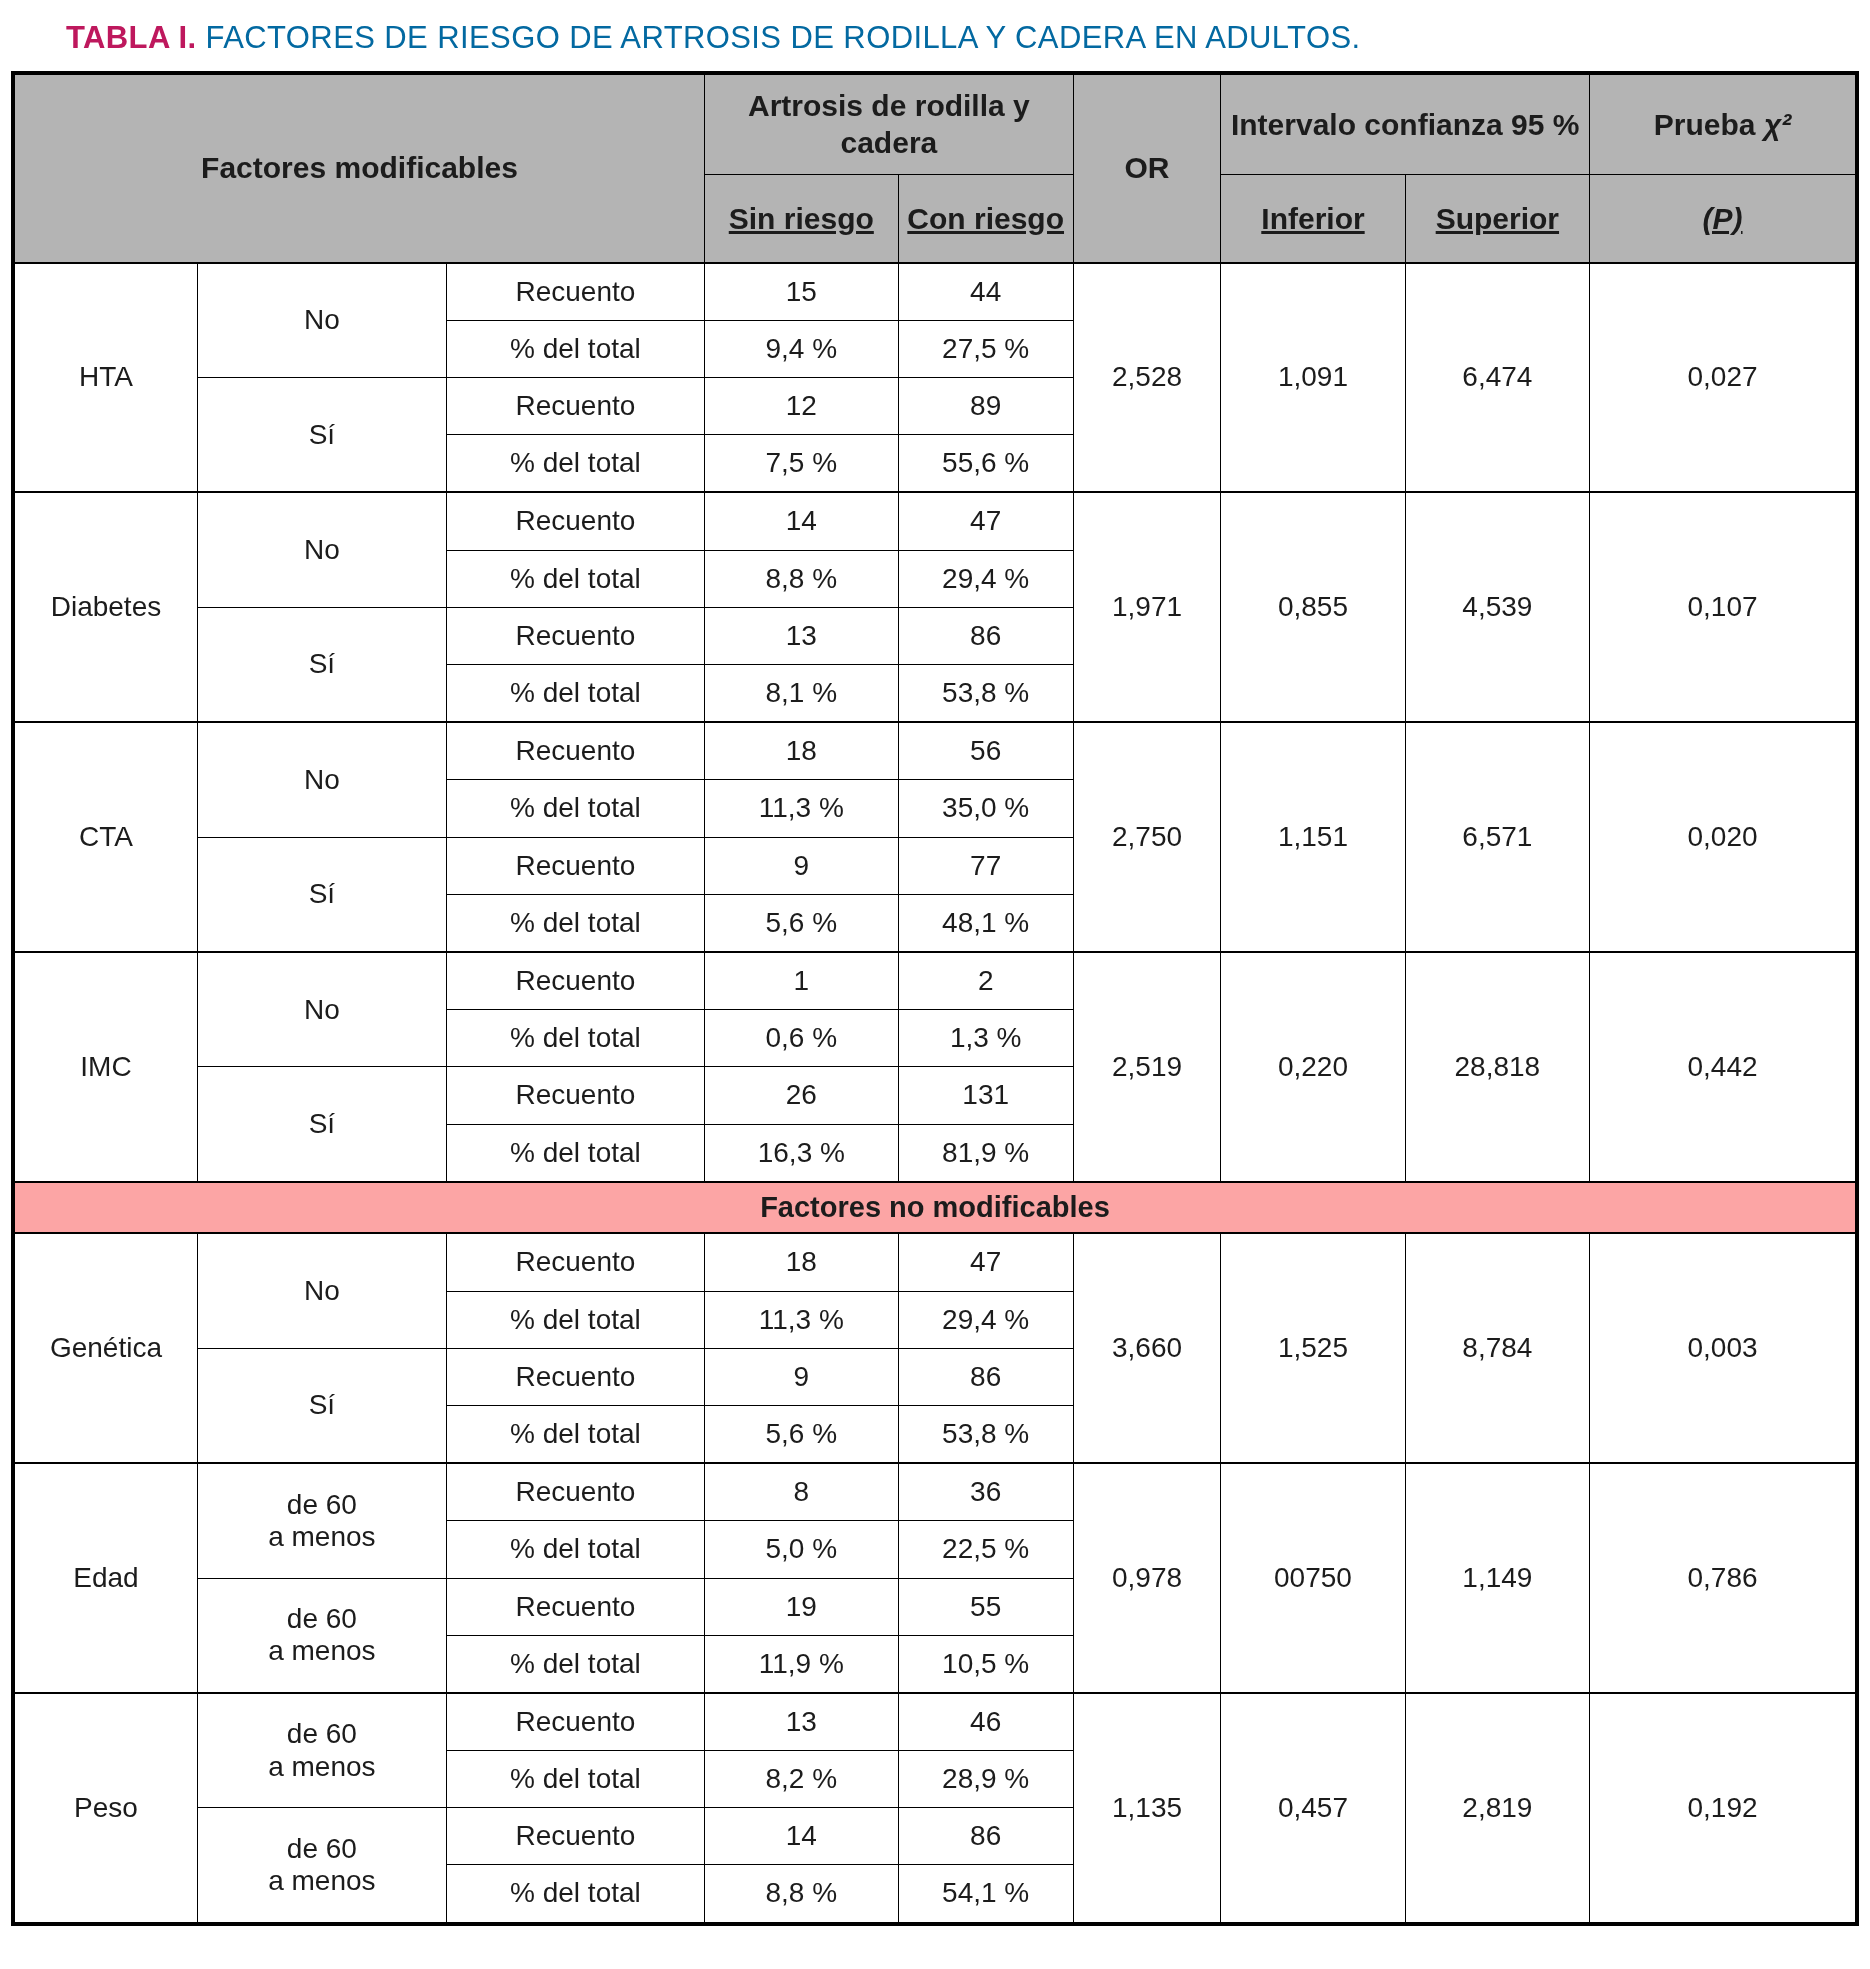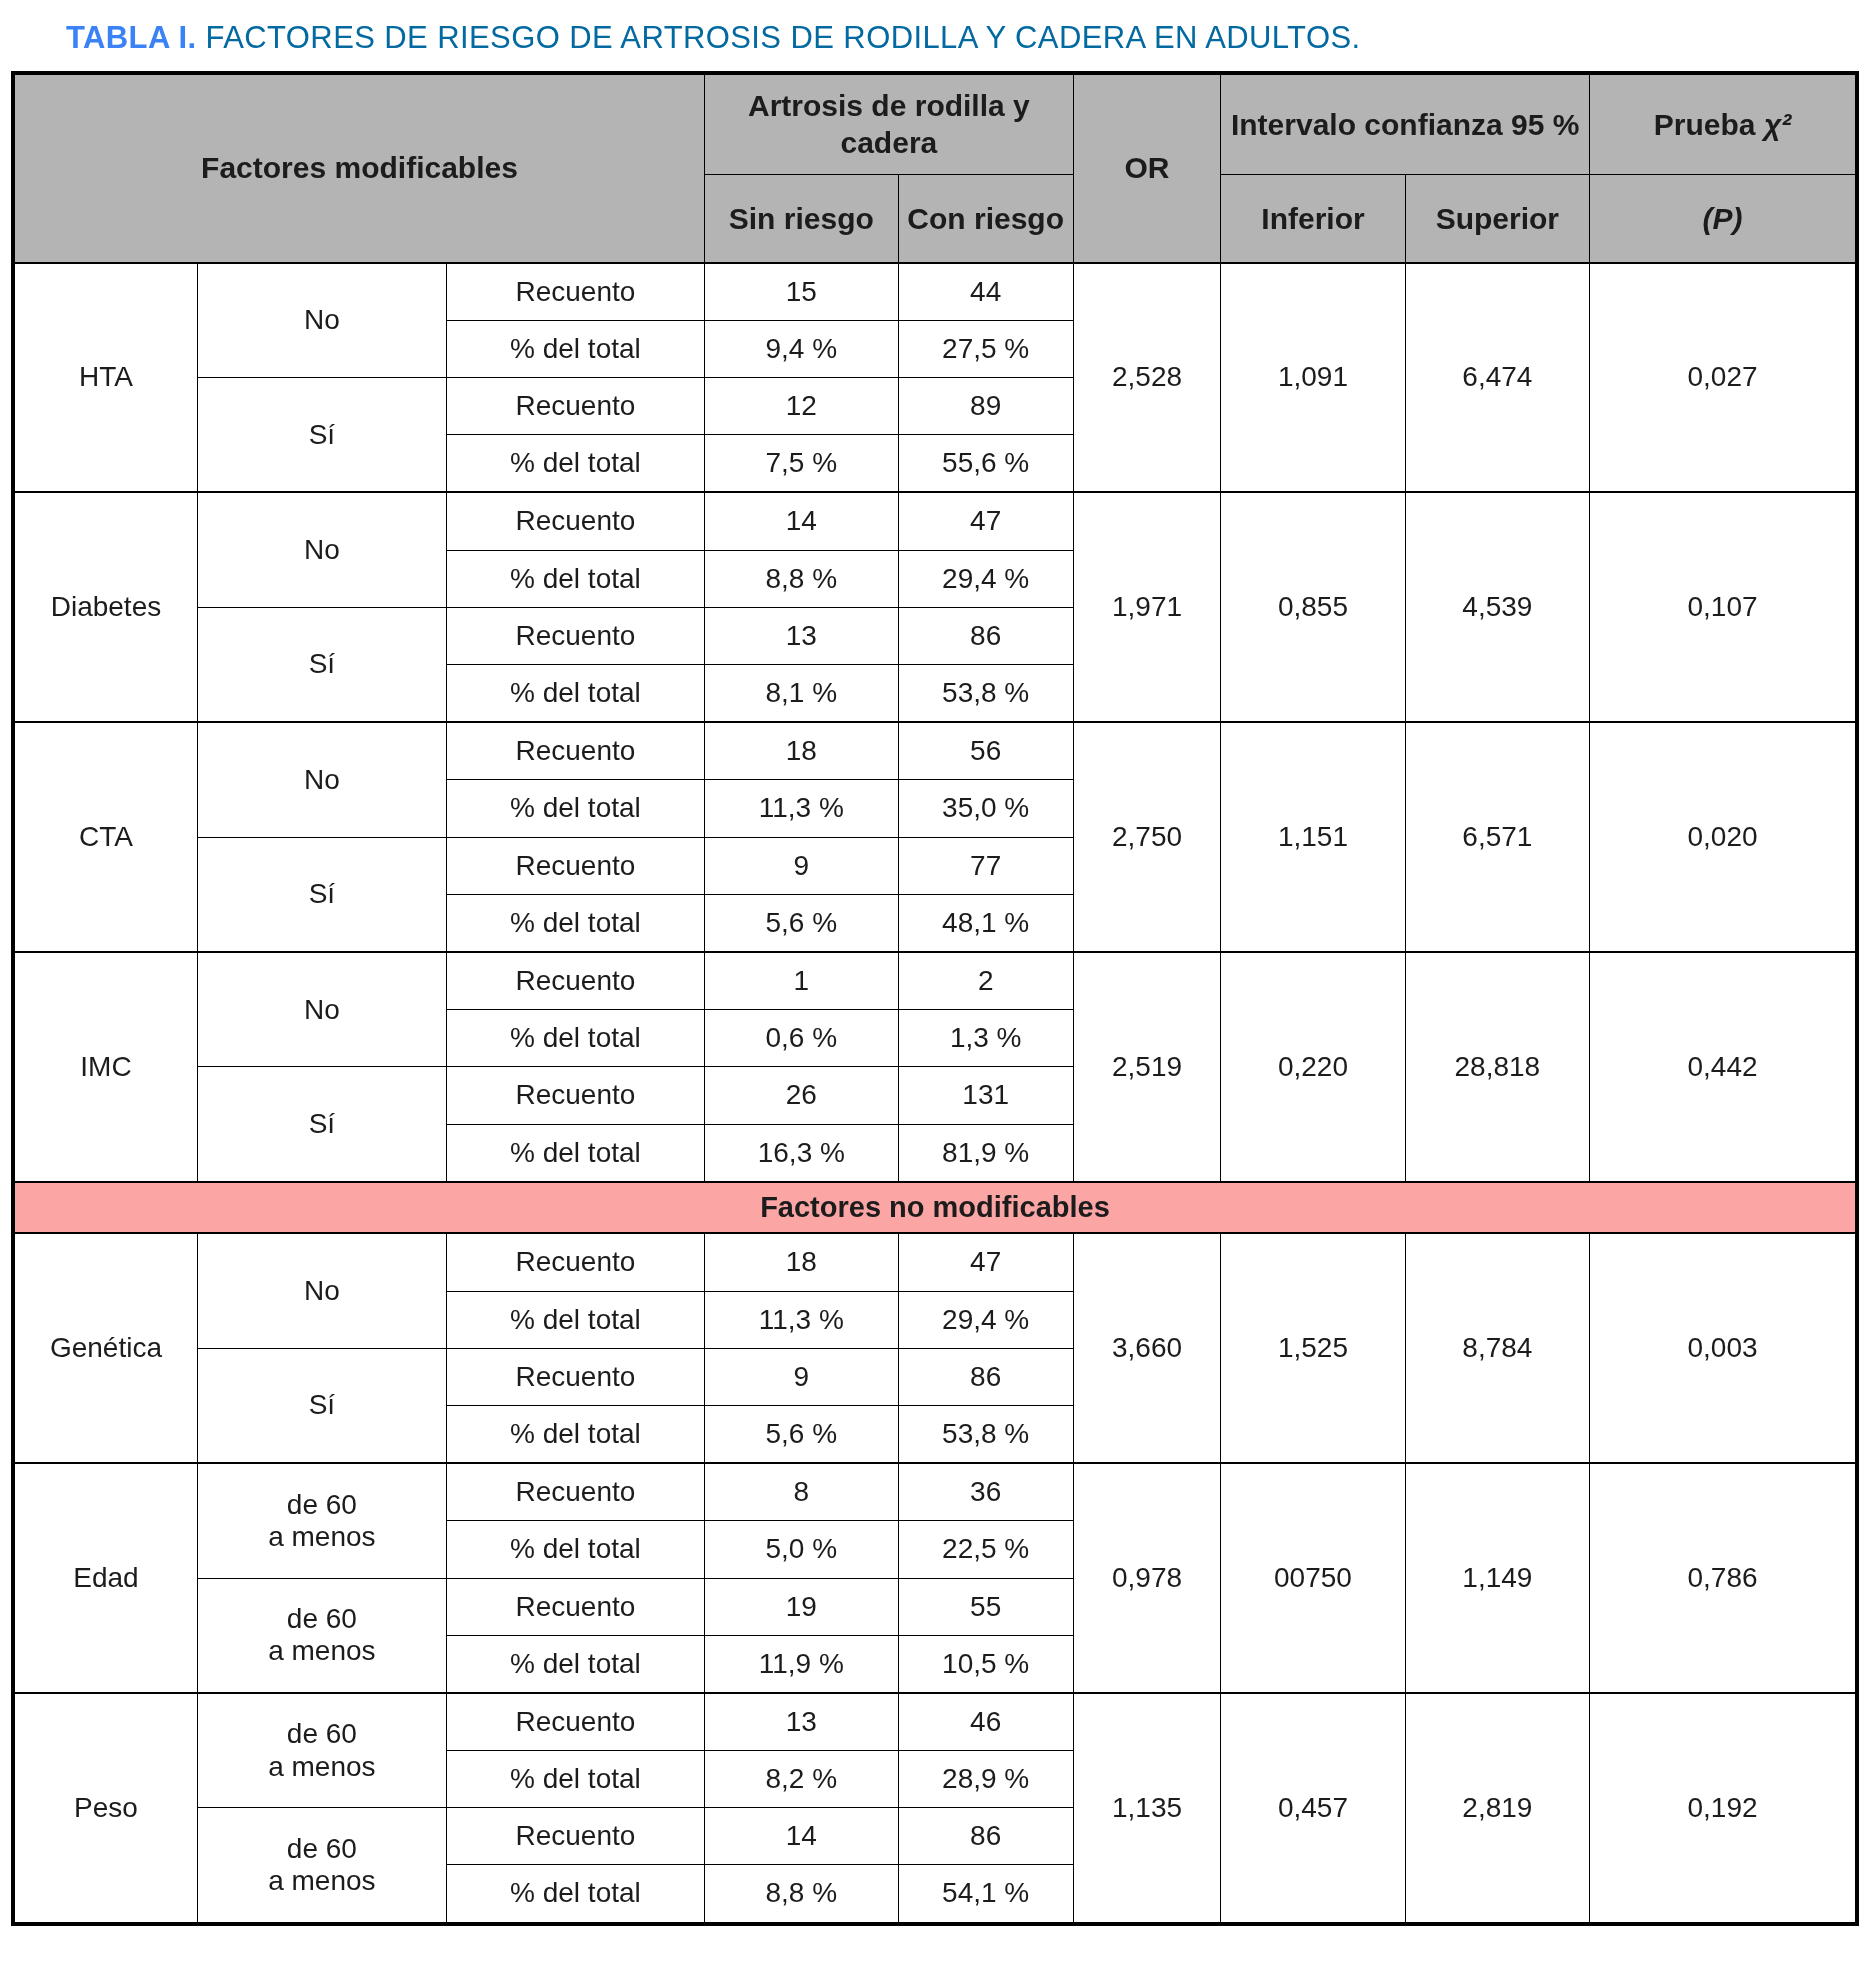--- a/index.html
+++ b/index.html
@@ -12,21 +12,21 @@
   .page { width: 1870px; padding: 14.6px 11px 18.3px 11px; }
 
   .title-wrap {
     width: 76%;
     text-align: center;
     font-size: 31px;
     letter-spacing: 0.4px;
     margin: 5.5px 0 14.6px 0;
     white-space: nowrap;
   }
-  .title-label { color: #3b82f6; font-weight: bold; }
+  .title-label { color: #be185d; font-weight: bold; }
   .title-text  { color: #0369a1; font-weight: 400; }
 
   table.risk-table {
     width: 100%;
     border-collapse: collapse;
     table-layout: fixed;
     border: 4.6px solid #000;
   }
   th, td {
     border: 1.8px solid #000;
@@ -34,21 +34,21 @@
     vertical-align: middle;
   }
   th {
     background: #b4b4b4;
     font-weight: bold;
     font-size: 30px;
     padding: 11px 5.5px;
     line-height: 1.25;
   }
   thead tr:first-child th { height: 102px; }
-  thead tr:last-child  th { height: 88px; }
+  thead tr:last-child  th { height: 88px; text-decoration: underline; }
   td {
     font-size: 28px;
     padding: 12px 5.5px;
     line-height: 1.15;
     background: #ffffff;
   }
   tr.block-start td { border-top: 2.7px solid #000; }
   tr.band td {
     background: #fca5a5;
     font-weight: bold;

